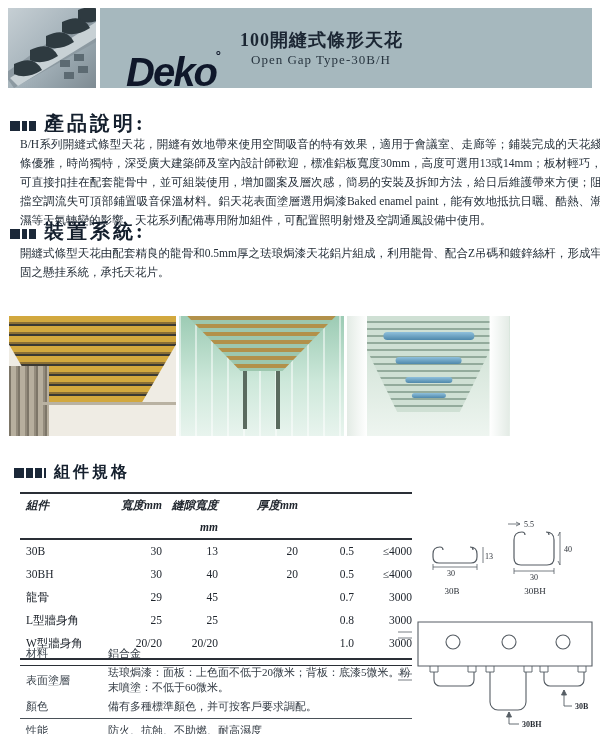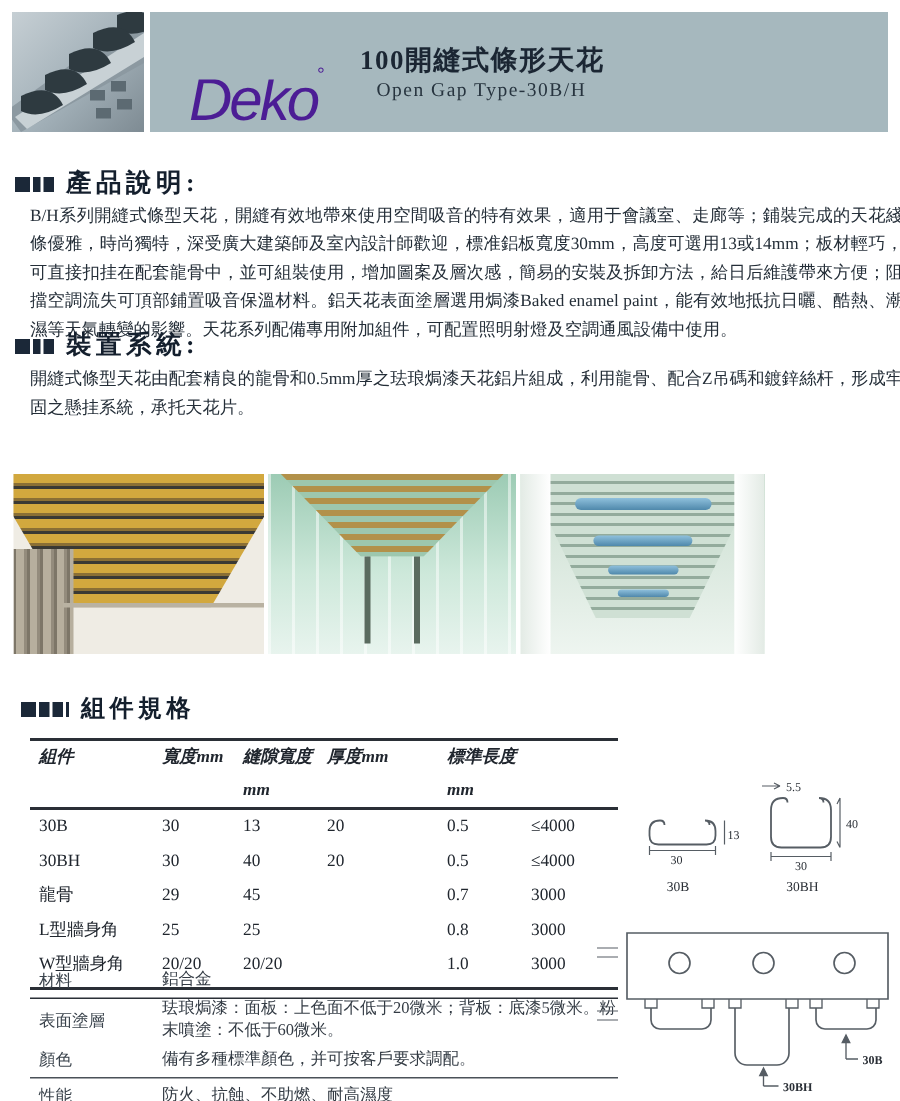--- a/index.html
+++ b/index.html
@@ -4,32 +4,32 @@
 <style>
   html,body{margin:0;padding:0;background:#fff;}
   .page{position:relative;width:600px;height:734px;background:#ffffff;overflow:hidden;
         font-family:"Liberation Serif","DejaVu Serif",serif;color:#232c36;}
 
   
   .hdr-photo{position:absolute;left:8px;top:8px;width:88px;height:80px;
              background:linear-gradient(135deg,#c6cfd4 0%,#a2b0b8 55%,#7e8b93 100%);overflow:hidden;}
   .banner{position:absolute;left:100px;top:8px;width:492px;height:80px;background:#a6b8be;}
   .logo{position:absolute;left:26px;top:16px;font-family:"Liberation Sans","DejaVu Sans",sans-serif;
-        font-weight:normal;font-style:italic;font-size:40px;letter-spacing:-2px;color:#4c1d95;line-height:52px;}
+        font-weight:bold;font-style:italic;font-size:40px;letter-spacing:-2px;color:#0f172a;line-height:64px;}
   .logo .deg{font-size:13px;font-style:normal;vertical-align:26px;letter-spacing:0;}
   .logo .stripe{position:absolute;left:-4px;right:6px;height:3px;background:#a6b8be;}
   .logo .s1{top:15px;} .logo .s2{top:26px;}
   .b-title{position:absolute;left:140px;top:20px;font-size:18px;font-weight:bold;color:#1b2633;letter-spacing:1px;}
   .b-sub{position:absolute;left:151px;top:44px;font-size:13px;color:#27343f;letter-spacing:1px;}
 
   
   .sec-head{position:absolute;left:10px;height:20px;white-space:nowrap;}
   .marks i{display:inline-block;height:10px;background:#1b2838;margin-right:2px;vertical-align:-1px;}
   .m1{width:10px;} .m2{width:5px;} .m3{width:7px;} .mg{background:#93a1ad;} .m4{width:2px;}
-  .sec-head h2{display:inline;font-size:17px;color:#141f2d;letter-spacing:3px;margin:0 0 0 6px;}
+  .sec-head h2{display:inline;font-size:20px;color:#141f2d;letter-spacing:3px;margin:0 0 0 6px;}
 
   .body-text{position:absolute;left:10px;width:582px;font-size:11.5px;line-height:19px;
              text-align:justify;margin:10px;color:#242e38;}
 
   
   .photo{position:absolute;top:316px;height:120px;overflow:hidden;}
   .photo>div{position:absolute;}
   .photo1{left:9px;width:167px;background:#efece4;}
   .p1-ceiling{left:-10%;top:0;width:120%;height:74%;
       clip-path:polygon(0 0,100% 0,74% 100%,26% 100%);
@@ -51,21 +51,21 @@
   .p3-side{top:0;height:100%;width:12%;background:linear-gradient(90deg,#e3ebe5,#ffffff);}
   .p3-left{left:0;} .p3-right{right:0;transform:scaleX(-1);}
   .lt{left:50%;transform:translateX(-50%);border-radius:4px;
       background:linear-gradient(180deg,#8fc0dc,#4f88ab);}
   .lt1{top:13%;width:56%;height:8px;} .lt2{top:34%;width:41%;height:7px;}
   .lt3{top:51%;width:29%;height:6px;} .lt4{top:64%;width:21%;height:5px;}
 
   
   .spec-table{position:absolute;left:20px;top:492px;width:392px;font-size:11.5px;color:#20262e;}
   .trow{display:grid;grid-template-columns:88px 54px 56px 80px 56px 58px;}
-  .trow span{text-align:left;line-height:23px;}
+  .trow span{text-align:right;line-height:23px;}
   .trow span:first-child{text-align:left;padding-left:6px;}
   .thead{border-top:2px solid #2a2f36;border-bottom:2px solid #2a2f36;font-weight:bold;}
   .thead span{line-height:22px;font-style:italic;}
   .dblline{height:5px;border-top:2px solid #2a2f36;border-bottom:1px solid #2a2f36;margin-top:3px;}
 
   .props{position:absolute;left:20px;top:644px;width:392px;font-size:11px;color:#333b44;}
   .prow{display:grid;grid-template-columns:88px 304px;align-items:center;padding:2px 0;}
   .prow .lab{padding-left:6px;color:#3a434c;}
   .prow .val{line-height:15px;}
   .pline{border-top:1.5px solid #4a5158;margin:2px 0;}
@@ -144,21 +144,20 @@
   <div class="sec-head" style="top:462px;left:14px;">
     <span class="marks"><i class="m1"></i><i class="m3 mg"></i><i class="m3"></i><i class="m4"></i></span><h2 style="font-size:16px;">組件規格</h2>
   </div>
 
   <div class="spec-table">
     <div class="trow thead">
       <span>組件</span>
       <span>寬度mm</span>
       <span>縫隙寬度mm</span>
       <span>厚度mm</span>
-      <span>標準長度mm</span>
     </div>
     <div class="trow">
       <span>30B</span>
       <span>30</span>
       <span>13</span>
       <span>20</span>
       <span>0.5</span>
       <span>≤4000</span>
     </div>
     <div class="trow">

